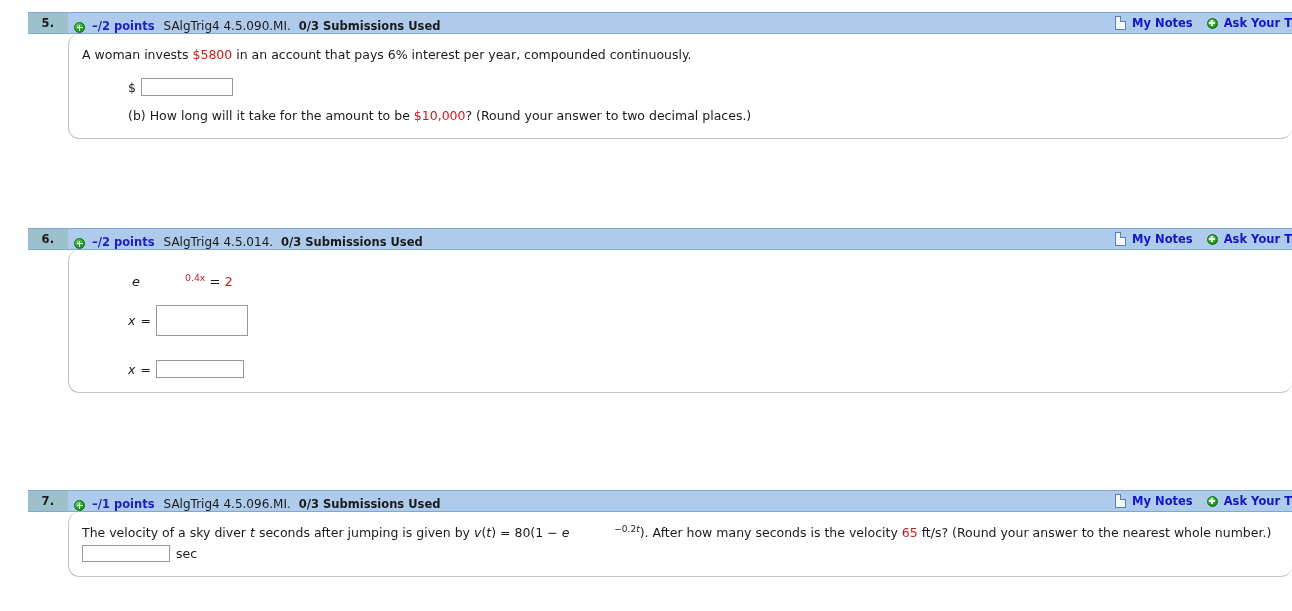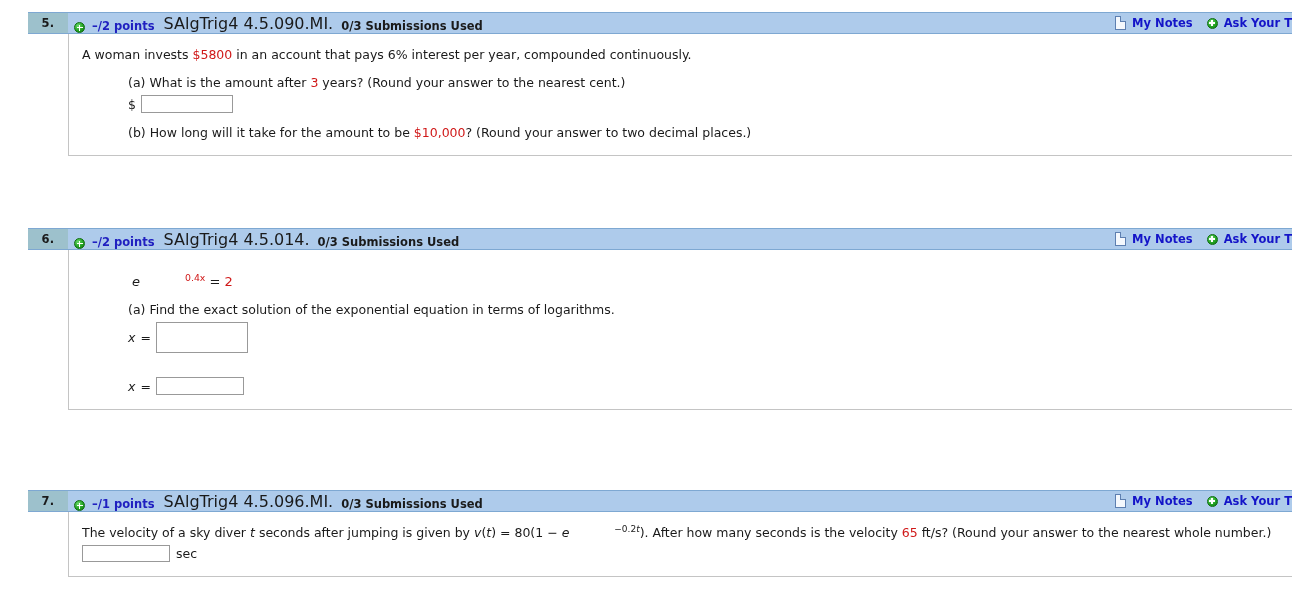--- a/index.html
+++ b/index.html
@@ -98,21 +98,21 @@
 
   .points {
     color: #2020c0;
     font-weight: bold;
     font-size: 11.5px;
     margin-left: 7px;
   }
 
   .q-code {
     color: #1a1a1a;
-    font-size: 16px;
+    font-size: 12px;
     margin-left: 9px;
   }
 
   .q-subs {
     color: #1a1a1a;
     font-size: 11.5px;
     font-weight: bold;
     margin-left: 8px;
   }
 
@@ -152,20 +152,21 @@
 
   
   .q-body {
     margin-left: 40px;
     border-left: 1px solid #c4c4c4;
     border-bottom: 1px solid #c4c4c4;
     border-right: 0;
     box-sizing: border-box;
     padding: 12px 0 14px 13px;
     background: #ffffff;
+    border-radius: 11px;
   }
 
   .stmt {
     font-size: 12.5px;
     line-height: 17px;
     color: #1a1a1a;
   }
 
   .part {
     margin-left: 46px;
@@ -250,21 +251,20 @@
         <span class="hdr-gap"></span>
         <span class="plus-icon"></span>
         <a class="hdr-link">Ask Your T</a>
       </div>
     </div>
     <div class="q-body">
       <div class="stmt"><span>A woman invests </span><span class="red">$5800</span><span> in an account that pays 6% interest per year, compounded continuously.</span></div>
 
       <div class="spacer-sm"></div>
 
-      <div class="part"><span>(a) What is the amount after </span><span class="red">3</span><span> years? (Round your answer to the nearest cent.)</span></div>
       <div class="ansrow indent">
         <span class="lbl">$</span>
         <input class="box w-lg" type="text" value="" style="">
       </div>
 
       <div class="spacer-sm"></div>
 
       <div class="part"><span>(b) How long will it take for the amount to be </span><span class="red">$10,000</span><span>? (Round your answer to two decimal places.)</span></div>
     </div>
   </div>
@@ -287,21 +287,20 @@
       </div>
     </div>
     <div class="q-body">
 
       <div class="spacer-sm"></div>
 
       <div class="eqline"><span class="ital">e</span><sup class="red">0.4x</sup><span> = </span><span class="red">2</span></div>
 
       <div class="spacer-sm"></div>
 
-      <div class="part">(a) Find the exact solution of the exponential equation in terms of logarithms.</div>
       <div class="ansrow indent">
         <span class="lbl ital">x</span>
         <span class="lbl"> = </span>
         <textarea class="bigbox" value="" style=""></textarea>
       </div>
 
       <div class="spacer-sm" style="height:20px"></div>
 
       <div class="ansrow indent">
         <span class="lbl ital">x</span>

